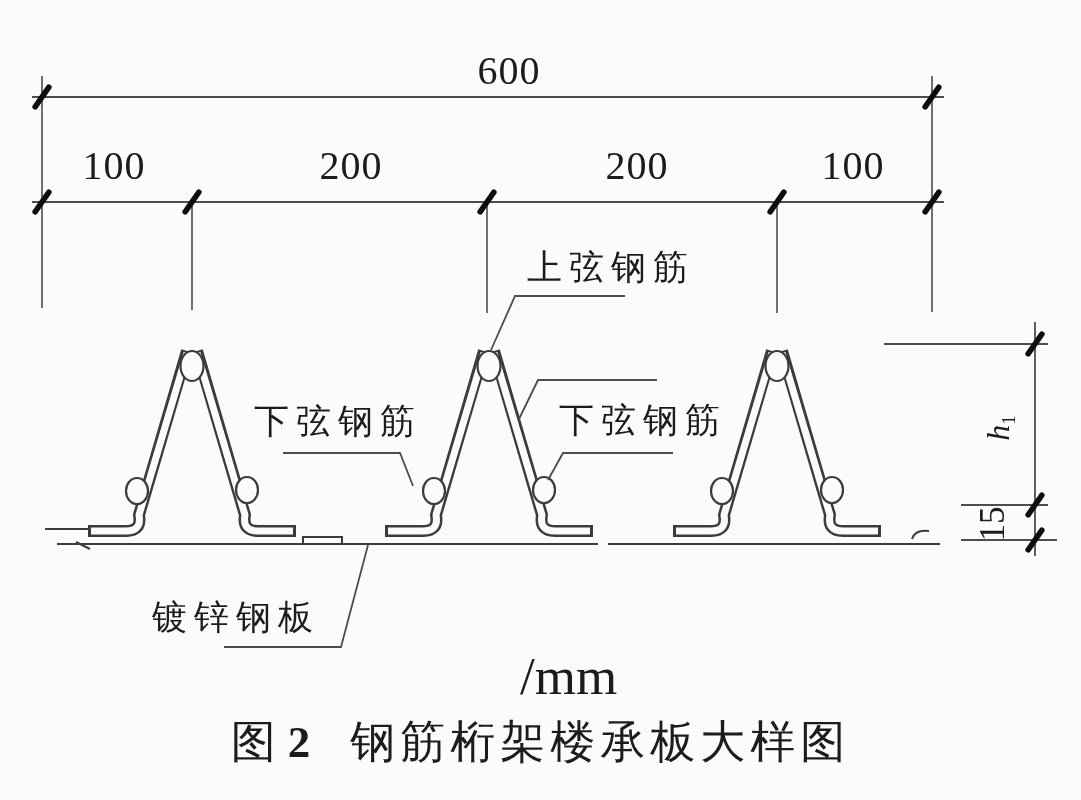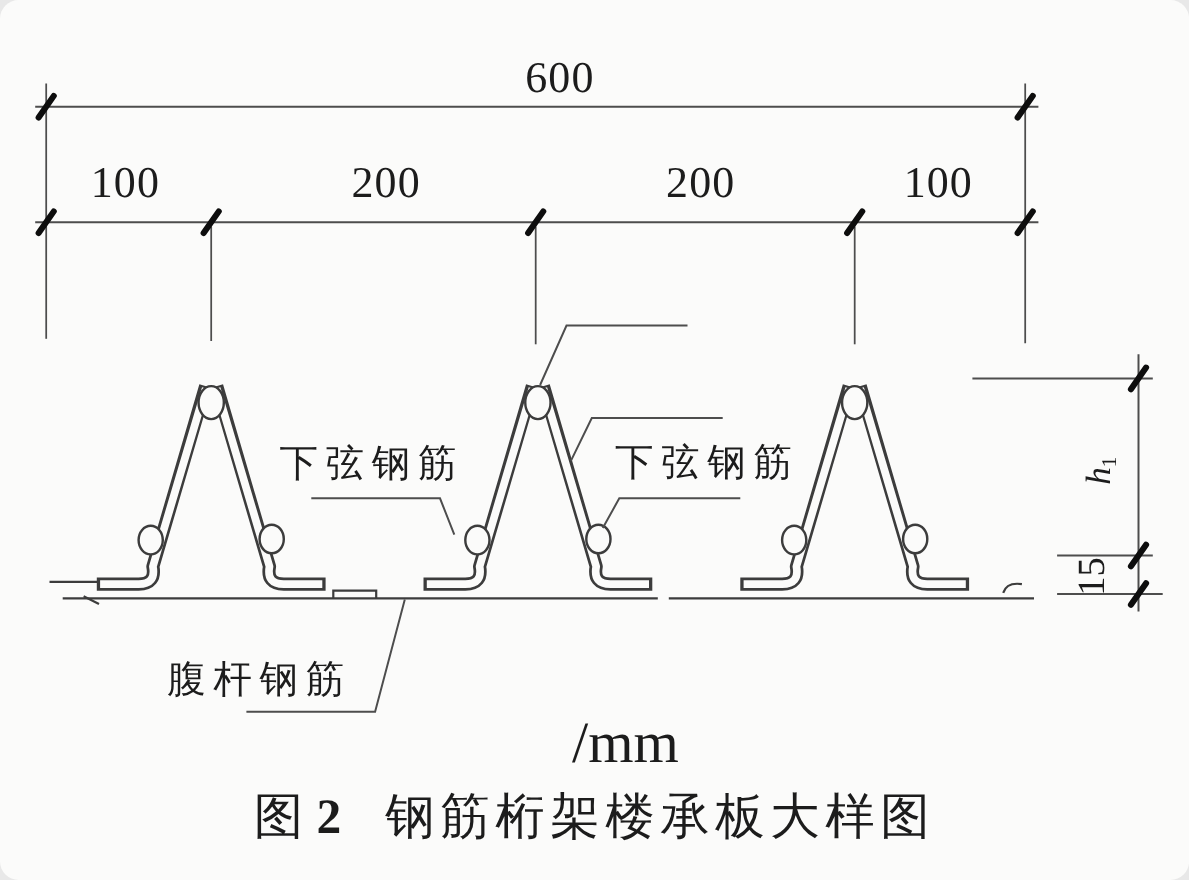--- a/index.html
+++ b/index.html
@@ -1,21 +1,20 @@
 <!DOCTYPE html>
 <html><head>
 <meta charset="utf-8">
 <style>
   html,body{margin:0;padding:0;background:#e8e8e8;}
   .canvas{
     position:relative;width:1081px;height:800px;margin:0 auto;
     background:#fbfbfa;overflow:hidden;
     font-family:"Liberation Serif","DejaVu Serif",serif;
     color:#1c1c1c;
-    border-radius:17px;
   }
   .canvas svg{position:absolute;left:0;top:0;}
   .lbl{position:absolute;white-space:nowrap;line-height:1;}
   .num{font-size:40px;letter-spacing:1px;text-align:center;}
   .cjk{font-size:35px;letter-spacing:7px;font-family:"Liberation Serif","DejaVu Serif",serif;}
   .rot{transform:rotate(-90deg);transform-origin:center center;text-align:center;}
   .h1sym{font-style:italic;font-size:32px;}
   .h1sub{font-size:19px;vertical-align:-6px;font-style:normal;}
   .unit{font-size:53px;}
   .caption{position:absolute;left:0;right:0;top:712px;text-align:center;font-size:45px;}
@@ -135,23 +134,24 @@
   <div class="lbl num" style="left:54px;top:146px;width:120px;">100</div>
   <div class="lbl num" style="left:291px;top:146px;width:120px;">200</div>
   <div class="lbl num" style="left:577px;top:146px;width:120px;">200</div>
   <div class="lbl num" style="left:793px;top:146px;width:120px;">100</div>
 
   <div class="lbl rot" style="left:966px;top:408px;width:72px;height:40px;">
     <span class="h1sym">h</span><span class="h1sym h1sub">1</span>
   </div>
   <div class="lbl rot" style="left:964px;top:504px;width:62px;height:40px;font-size:35px;">15</div>
 
+  <div class="lbl cjk" style="left:527px;top:250px;">上弦钢筋</div>
   <div class="lbl cjk" style="left:254px;top:404px;">下弦钢筋</div>
   <div class="lbl cjk" style="left:559px;top:403px;">下弦钢筋</div>
-  <div class="lbl cjk" style="left:152px;top:600px;">腹杆钢筋</div>
+  <div class="lbl cjk" style="left:152px;top:600px;">镀锌钢板</div>
 
   <div class="lbl unit" style="left:520px;top:650px;">/mm</div>
 
   <div class="caption">
     <span class="figchar">图</span><span class="fignum">2</span><span class="title">钢筋桁架楼承板大样图</span>
   </div>
 
 </div>
 
 </body></html>

